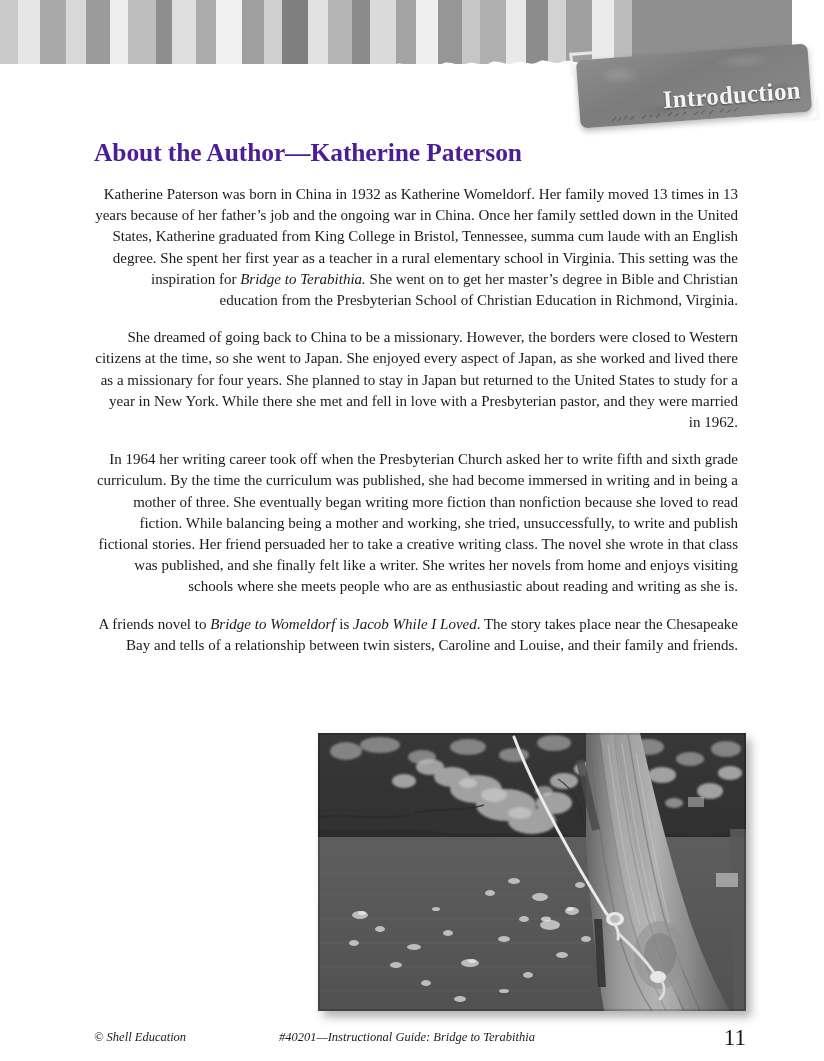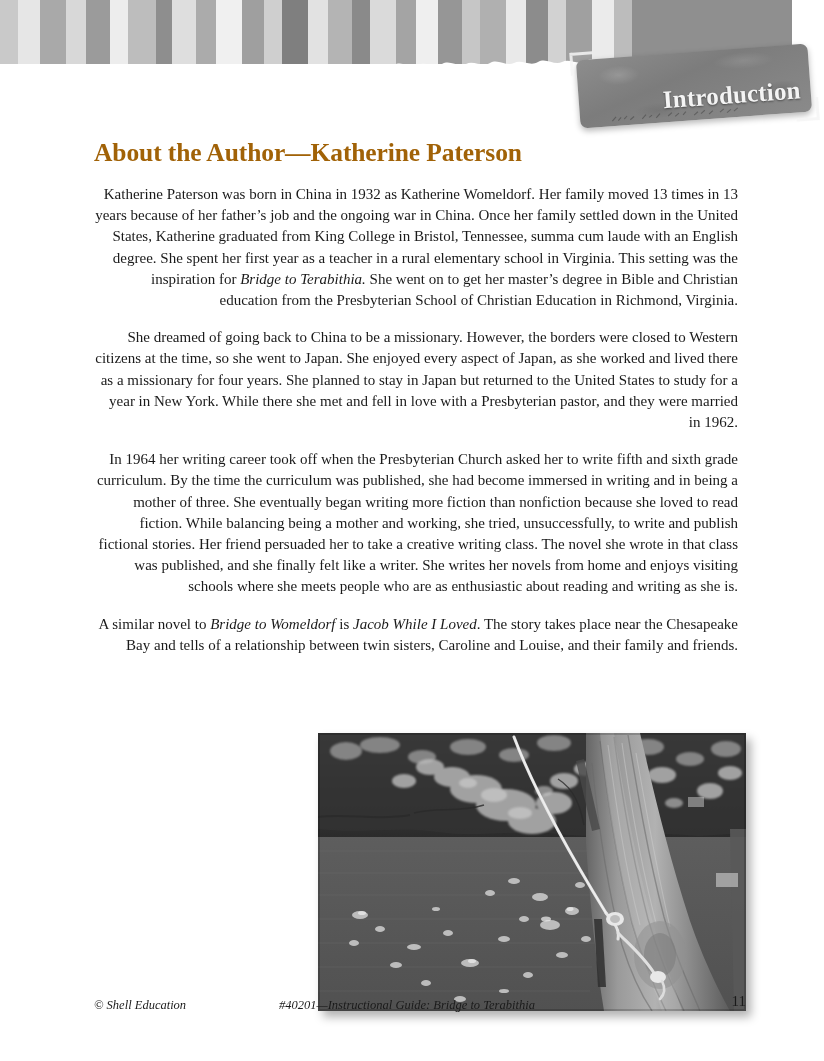--- a/index.html
+++ b/index.html
@@ -111,21 +111,21 @@
     position: absolute;
     left: 94px;
     top: 138px;
     width: 648px;
   }
   h1.section-head {
     margin: 0 0 16px 0;
     font-size: 25.5px;
     font-weight: bold;
     letter-spacing: -0.1px;
-    color: #a16207;
+    color: #4c1d95;
     font-family: "Liberation Serif", "DejaVu Serif", serif;
   }
   h2.sub-head {
     margin: 0 0 3px 0;
     font-size: 19.5px;
     font-weight: bold;
     color: #111111;
     font-family: "Liberation Serif", "DejaVu Serif", serif;
   }
   p.body {
@@ -160,21 +160,21 @@
     height: 278px;
     overflow: hidden;
     background: #4a4a4a;
   }
   .photo svg { display: block; }
 
   
   .footer {
     position: absolute;
     left: 94px;
-    top: 998px;
+    top: 1030px;
     width: 648px;
     height: 22px;
     font-family: "Liberation Serif", "DejaVu Serif", serif;
     font-size: 12.5px;
     font-style: italic;
     color: #1a1a1a;
   }
   .footer-left {
     position: absolute;
     left: 0; top: 0;
@@ -183,21 +183,21 @@
     position: absolute;
     left: 0; right: 0; top: 0;
     text-align: center;
     padding-right: 22px;
   }
   .footer-page {
     position: absolute;
     right: -4px;
     top: -5px;
     font-style: normal;
-    font-size: 15px;
+    font-size: 23px;
     color: #1a1a1a;
   }
 </style>
 </head>
 <body>
 
 <div class="top-band">
   <div class="stripes">
     <span style="width:18px;background:#c9c9c9"></span>
     <span style="width:22px;background:#e6e6e6"></span>
@@ -285,21 +285,21 @@
 
   <h1 class="section-head">About the Author—Katherine Paterson</h1>
 
   <p class="body"><span>Katherine Paterson was born in China in 1932 as Katherine Womeldorf.  Her family moved 13 times in 13 years because of her father’s job and the ongoing war in China.  Once her family settled down in the United States, Katherine graduated from King College in Bristol, Tennessee, summa cum laude with an English degree.  She spent her first year as a teacher in a rural elementary school in Virginia.  This setting was the inspiration for </span><span class="ital">Bridge to Terabithia.</span><span>  She went on to get her master’s degree in Bible and Christian education from the Presbyterian School of Christian Education in Richmond, Virginia.</span></p>
 
   <p class="body">She dreamed of going back to China to be a missionary.  However, the borders were closed to Western citizens at the time, so she went to Japan.  She enjoyed every aspect of Japan, as she worked and lived there as a missionary for four years.  She planned to stay in Japan but returned to the United States to study for a year in New York.  While there she met and fell in love with a Presbyterian pastor, and they were married in 1962.</p>
 
   <p class="body">In 1964 her writing career took off when the Presbyterian Church asked her to write fifth and sixth grade curriculum.  By the time the curriculum was published, she had become immersed in writing and in being a mother of three.  She eventually began writing more fiction than nonfiction because she loved to read fiction.  While balancing being a mother and working, she tried, unsuccessfully, to write and publish fictional stories.  Her friend persuaded her to take a creative writing class.  The novel she wrote in that class was published, and she finally felt like a writer.  She writes her novels from home and enjoys visiting schools where she meets people who are as enthusiastic about reading and writing as she is.</p>
 
 
-  <p class="body tight"><span>A similar novel to </span><span class="ital">Bridge to Womeldorf</span><span> is </span><span class="ital">Jacob While I Loved</span><span>.  The story takes place near the Chesapeake Bay and tells of a relationship between twin sisters, Caroline and Louise, and their family and friends.</span></p>
+  <p class="body tight"><span>A friends novel to </span><span class="ital">Bridge to Womeldorf</span><span> is </span><span class="ital">Jacob While I Loved</span><span>.  The story takes place near the Chesapeake Bay and tells of a relationship between twin sisters, Caroline and Louise, and their family and friends.</span></p>
 </div>
 
 <div class="photo-wrap">
   <div class="photo-shadow"></div>
   <div class="photo">
     <svg width="428" height="278" viewBox="0 0 428 278">
       <defs>
         <linearGradient id="waterGrad" x1="0" y1="0" x2="0" y2="1">
           <stop offset="0%" stop-color="#6d6d6d"></stop>
           <stop offset="35%" stop-color="#5e5e5e"></stop>

